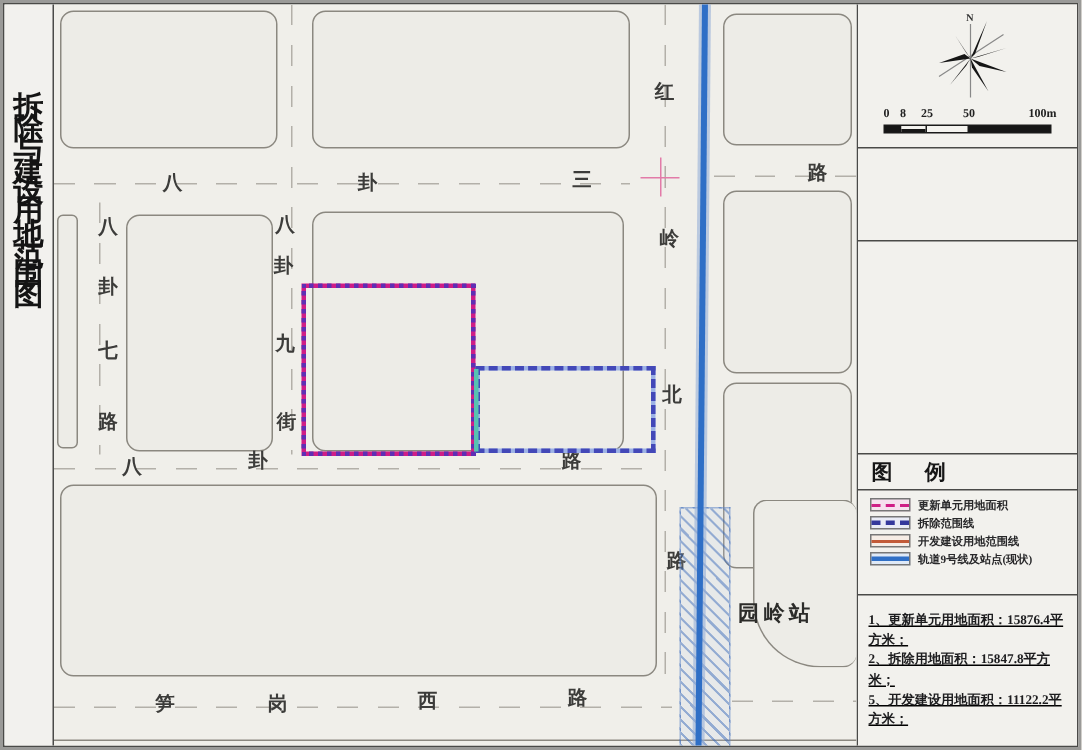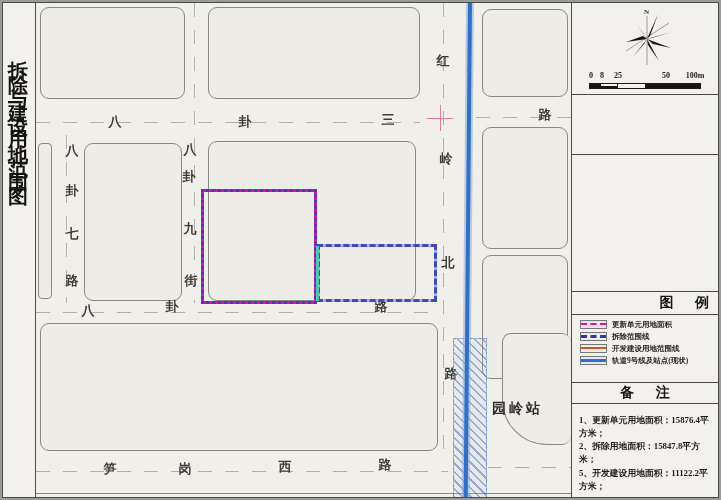--- a/index.html
+++ b/index.html
@@ -36,24 +36,24 @@
   .cross{position:absolute;z-index:3;}
   .cross .h{position:absolute;height:1px;width:26px;left:-13px;top:0;background:#e27ba8;}
   .cross .v{position:absolute;width:1px;height:26px;top:-13px;left:0;background:#e27ba8;}
 
   
   #panel{flex:1;background:#f2f1ed;border-left:1px solid #4a4a48;display:flex;flex-direction:column;}
   .sec{border-bottom:1px solid #4a4a48;position:relative;}
   #sec-compass{height:96px;}
   #sec-e1{height:62px;}
   #sec-e2{height:142px;}
-  #sec-lgh{height:24px;display:flex;align-items:center;justify-content:flex-end;}
+  #sec-lgh{height:24px;display:flex;align-items:center;justify-content:flex-start;}
   #sec-legend{height:70px;padding:5px 4px 2px 8px;}
   #sec-nth{height:22px;display:flex;align-items:center;justify-content:center;}
-  #sec-notes{flex:1;border-bottom:none;padding:10px 6px 4px 7px;}
+  #sec-notes{flex:1;border-bottom:none;padding:10px 6px 4px 7px;text-decoration:underline;}
   .sec-title{font-size:14px;font-weight:bold;letter-spacing:9px;color:#161616;text-indent:9px;}
   #compass-svg{position:absolute;left:50px;top:2px;}
   #scalebar{position:absolute;left:17px;top:68px;width:112px;height:26px;font-size:8px;color:#222;}
   .sc-label{position:absolute;top:0;transform:translateX(-50%);font-weight:bold;}
   #sc-bar{position:absolute;top:12px;left:0;width:112px;height:6px;border:1px solid #1a1a1a;display:flex;}
   .sc-seg{height:100%;}
   .sc-s1{width:11px;background:#161616;}
   .sc-s2{width:17px;background:linear-gradient(to bottom,#f4f3ef 50%,#161616 50%);border-right:1px solid #1a1a1a;}
   .sc-s3{width:28px;background:#f4f3ef;border-right:1px solid #1a1a1a;}
   .sc-s4{flex:1;background:#161616;}
@@ -156,21 +156,21 @@
         <div id="scalebar">
           <div id="sc-bar">
             <div class="sc-seg sc-s1"></div>
             <div class="sc-seg sc-s2"></div>
             <div class="sc-seg sc-s3"></div>
             <div class="sc-seg sc-s4"></div>
           </div>
         <span class="sc-label" style="left: 2px;">0</span>
             <span class="sc-label" style="left: 13px;">8</span>
             <span class="sc-label" style="left: 29px;">25</span>
-            <span class="sc-label" style="left: 57px; padding-left: 40px;">50</span>
+            <span class="sc-label" style="left: 57px;">50</span>
             <span class="sc-label" style="left: 106px;">100m</span>
           </div>
       </div>
 
       <div class="sec" id="sec-e1"></div>
       <div class="sec" id="sec-e2"></div>
 
       <div class="sec" id="sec-lgh">
         <span class="sec-title">图 例</span>
       </div>
@@ -195,23 +195,20 @@
             <span class="lg-label">开发建设用地范围线</span>
           </div>
           <div class="lg-row">
             <div class="lg-swatch" style="background: rgb(223, 233, 246);">
               <div class="lg-line" style="border-top: 3px solid rgb(47, 111, 198);"></div>
             </div>
             <span class="lg-label">轨道9号线及站点(现状)</span>
           </div>
         </div>
 
-      <div class="sec" id="sec-nth">
-        <span class="sec-title">备 注</span>
-      </div>
 
       <div class="sec" id="sec-notes">
           <div class="note-line">1、更新单元用地面积：15876.4平方米；</div>
           <div class="note-line">2、拆除用地面积：15847.8平方米；</div>
           <div class="note-line">5、开发建设用地面积：11122.2平方米；</div>
         </div>
 
     </div>
   </div>
 </div>

